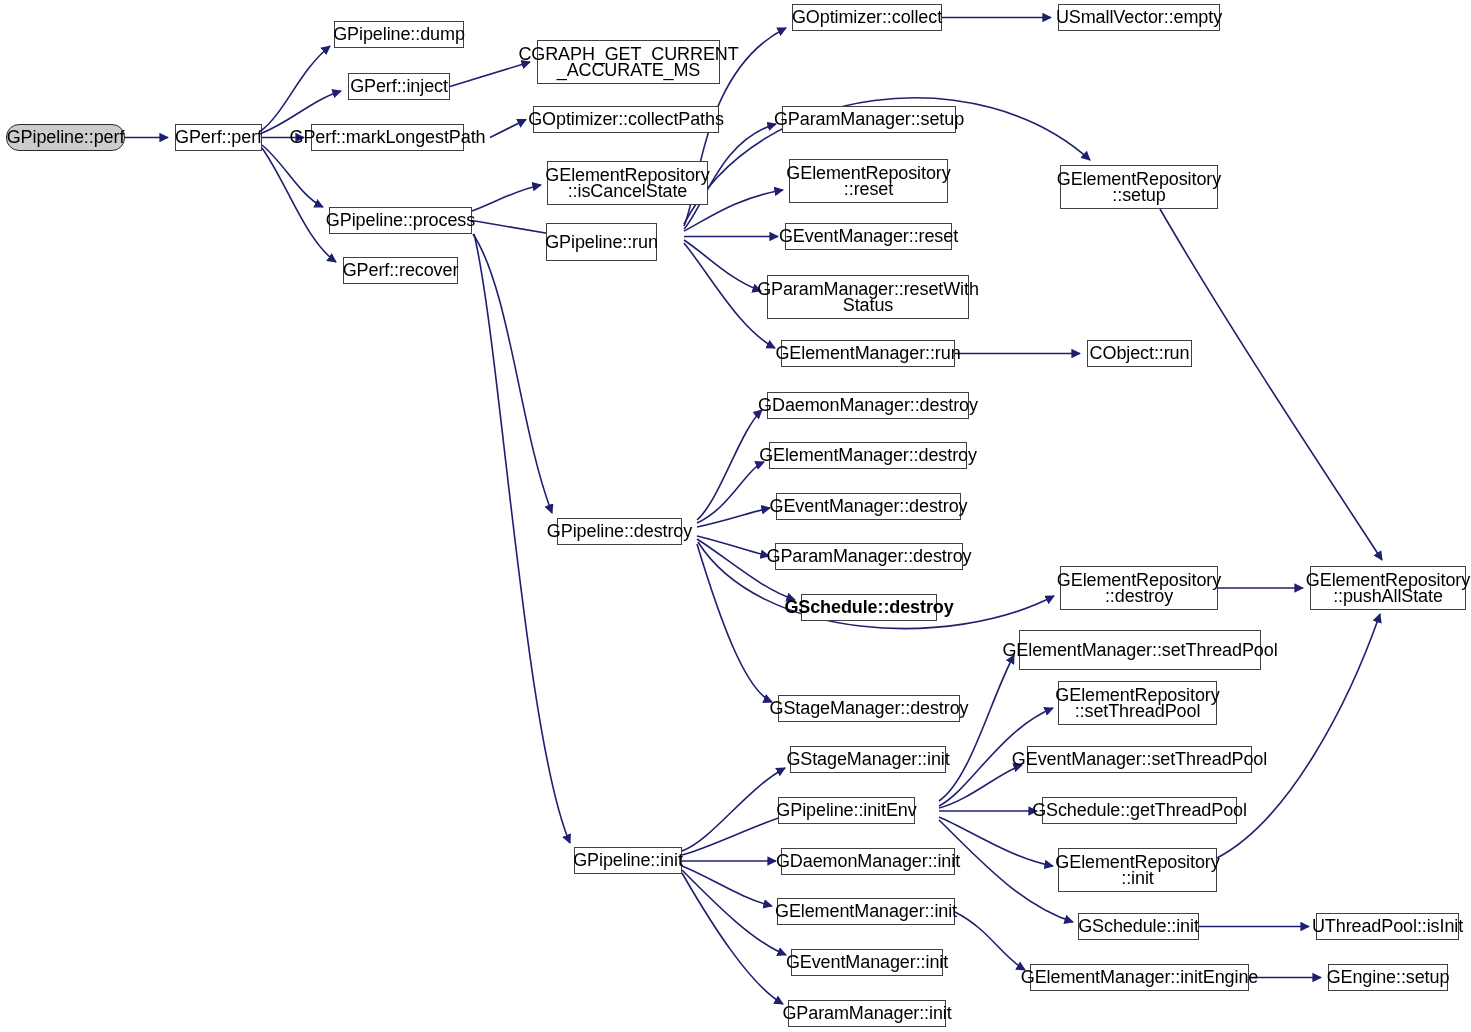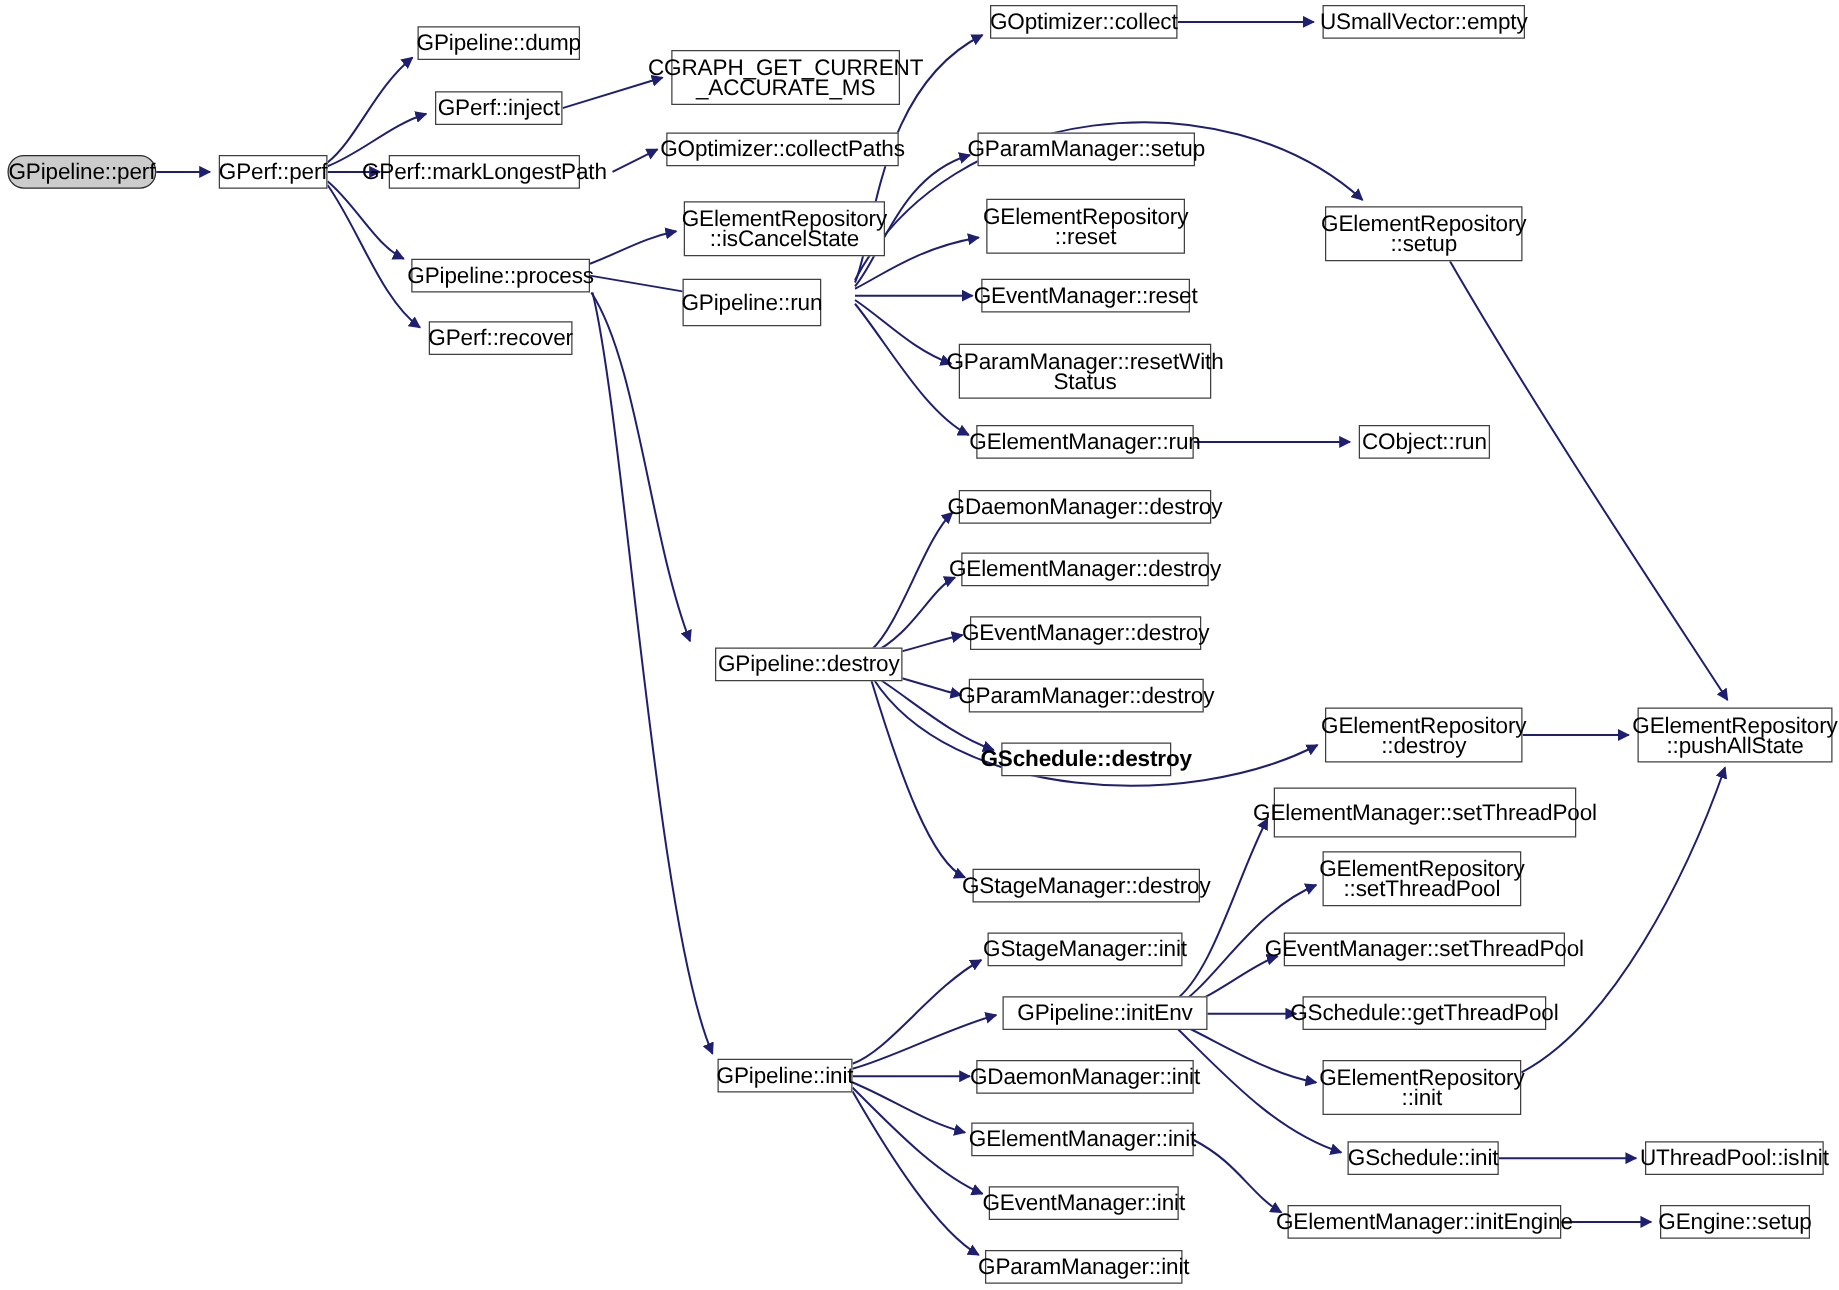--- a/index.html
+++ b/index.html
@@ -123,21 +123,21 @@
       <div class="node" style="left: 782px; top: 106px; width: 174px; height: 27px;">GParamManager::setup</div>
       <div class="node" style="left: 789px; top: 159px; width: 159px; height: 44px;">GElementRepository
 ::reset</div>
       <div class="node" style="left: 785px; top: 223px; width: 167px; height: 27px;">GEventManager::reset</div>
       <div class="node" style="left: 767px; top: 275px; width: 202px; height: 44px;">GParamManager::resetWith
 Status</div>
       <div class="node" style="left: 781px; top: 340px; width: 174px; height: 27px;">GElementManager::run</div>
       <div class="node" style="left: 1087px; top: 340px; width: 105px; height: 27px;">CObject::run</div>
       <div class="node" style="left: 1060px; top: 165px; width: 158px; height: 44px;">GElementRepository
 ::setup</div>
-      <div class="node" style="left: 557px; top: 518px; width: 150px; height: 27px; margin-left: 15px;">GPipeline::destroy</div>
+      <div class="node" style="left: 557px; top: 518px; width: 125px; height: 27px;">GPipeline::destroy</div>
       <div class="node" style="left: 767px; top: 392px; width: 202px; height: 27px;">GDaemonManager::destroy</div>
       <div class="node" style="left: 769px; top: 442px; width: 198px; height: 27px;">GElementManager::destroy</div>
       <div class="node" style="left: 776px; top: 493px; width: 185px; height: 27px;">GEventManager::destroy</div>
       <div class="node" style="left: 775px; top: 543px; width: 188px; height: 27px;">GParamManager::destroy</div>
       <div class="node" style="left: 801px; top: 594px; width: 136px; height: 27px; font-weight: bold;">GSchedule::destroy</div>
       <div class="node" style="left: 778px; top: 695px; width: 182px; height: 27px;">GStageManager::destroy</div>
       <div class="node" style="left: 1060px; top: 566px; width: 158px; height: 44px;">GElementRepository
 ::destroy</div>
       <div class="node" style="left: 1310px; top: 566px; width: 156px; height: 44px;">GElementRepository
 ::pushAllState</div>
@@ -146,20 +146,20 @@
 ::setThreadPool</div>
       <div class="node" style="left: 1027px; top: 746px; width: 225px; height: 27px;">GEventManager::setThreadPool</div>
       <div class="node" style="left: 1042px; top: 797px; width: 195px; height: 27px;">GSchedule::getThreadPool</div>
       <div class="node" style="left: 1058px; top: 848px; width: 159px; height: 44px;">GElementRepository
 ::init</div>
       <div class="node" style="left: 1078px; top: 913px; width: 121px; height: 27px;">GSchedule::init</div>
       <div class="node" style="left: 1316px; top: 913px; width: 143px; height: 27px;">UThreadPool::isInit</div>
       <div class="node" style="left: 1030px; top: 964px; width: 219px; height: 27px;">GElementManager::initEngine</div>
       <div class="node" style="left: 1328px; top: 964px; width: 120px; height: 27px;">GEngine::setup</div>
       <div class="node" style="left: 790px; top: 746px; width: 156px; height: 27px;">GStageManager::init</div>
-      <div class="node" style="left: 802px; top: 797px; width: 164px; height: 27px;">GPipeline::initEnv</div>
+      <div class="node" style="left: 778px; top: 797px; width: 137px; height: 27px;">GPipeline::initEnv</div>
       <div class="node" style="left: 574px; top: 847px; width: 108px; height: 27px;">GPipeline::init</div>
       <div class="node" style="left: 781px; top: 848px; width: 174px; height: 27px;">GDaemonManager::init</div>
       <div class="node" style="left: 777px; top: 898px; width: 178px; height: 27px;">GElementManager::init</div>
       <div class="node" style="left: 791px; top: 949px; width: 152px; height: 27px;">GEventManager::init</div>
       <div class="node" style="left: 788px; top: 1000px; width: 158px; height: 27px;">GParamManager::init</div>
     </div>
 </div>
 
 </body></html>

